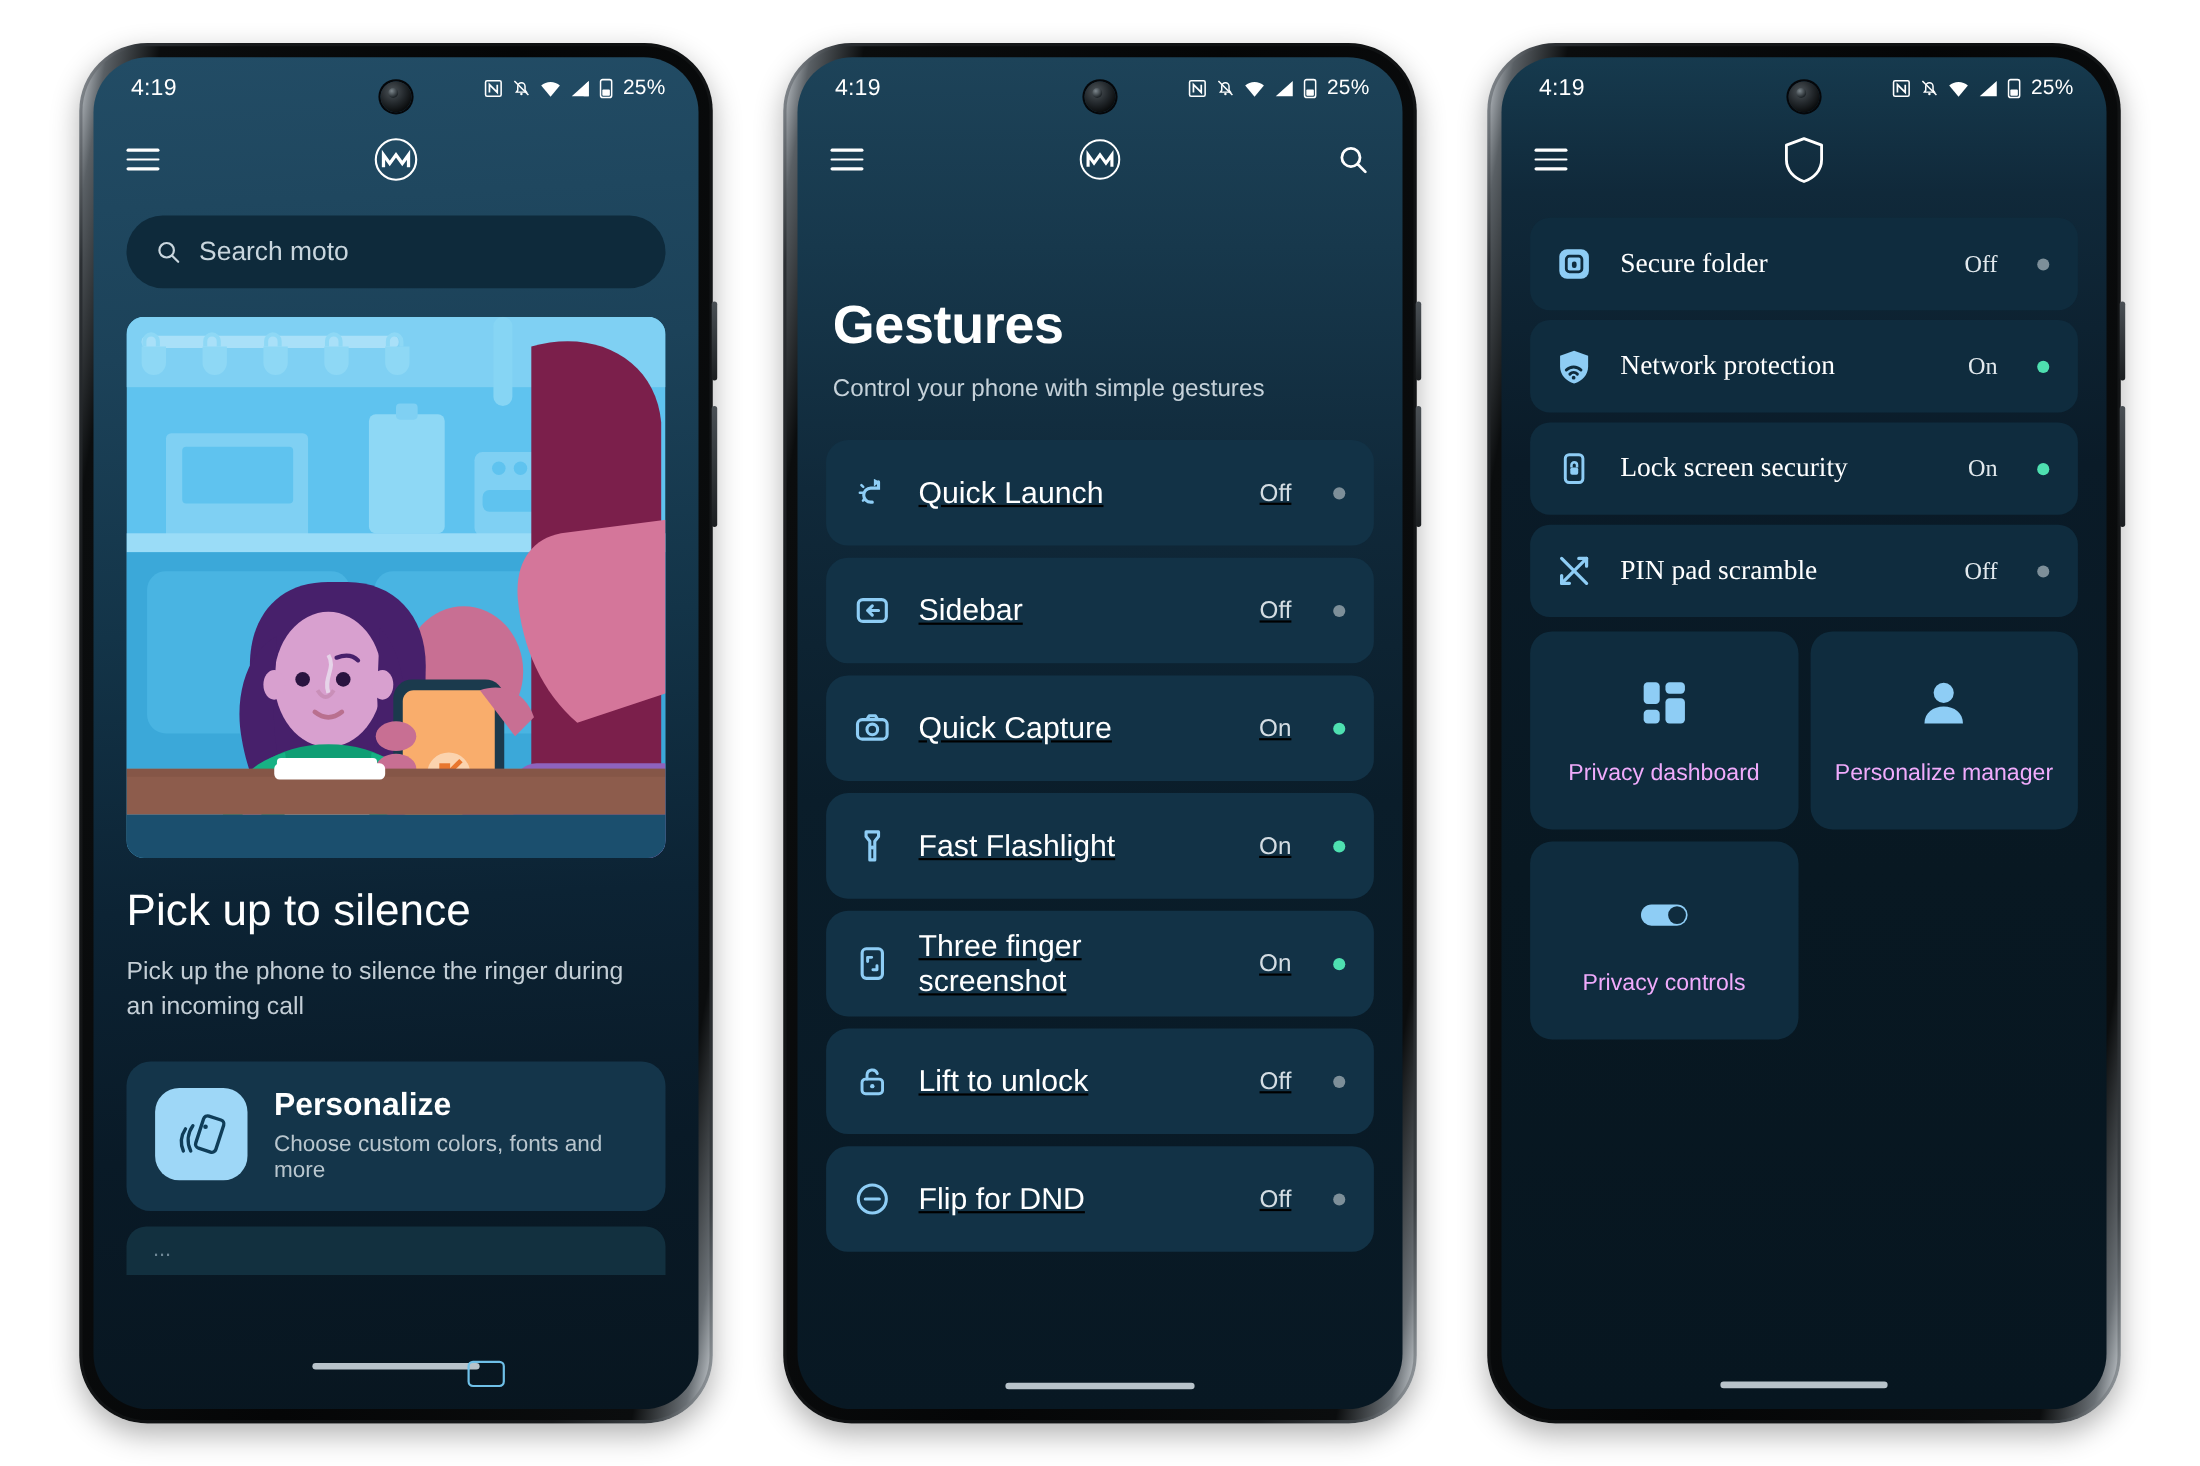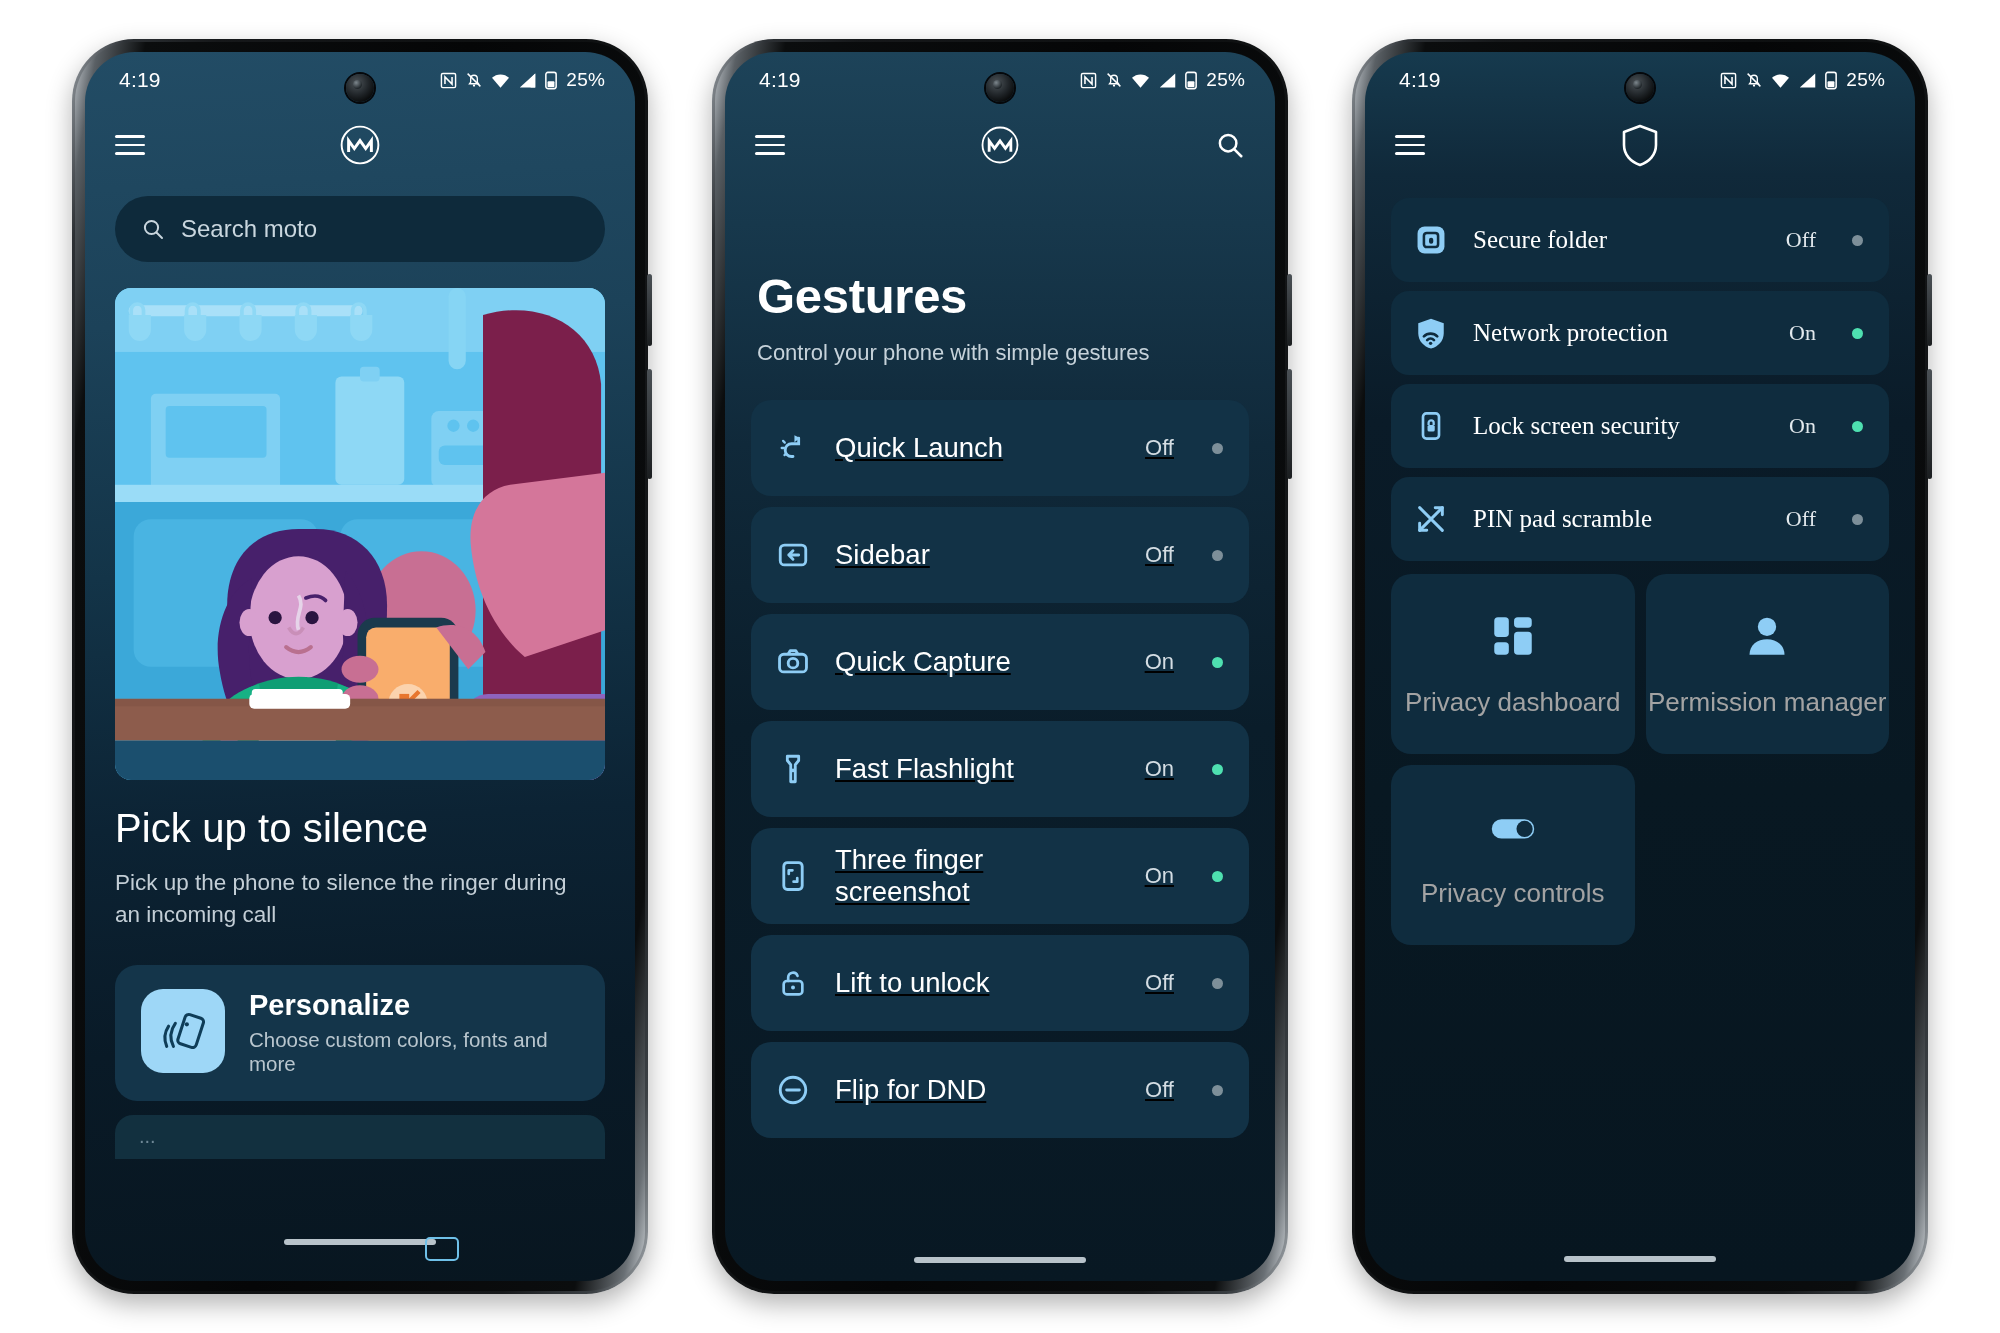--- a/index.html
+++ b/index.html
@@ -122,21 +122,21 @@
   .p3-body { padding: 0 26px; }
   .p3-list { display:flex; flex-direction:column; gap: 9px; margin-top: 16px; font-family: Liberation Serif, serif; }
   .row3 { display:flex; align-items:center; background:#0f2c3e; border-radius: 18px;
           min-height: 84px; padding: 0 26px 0 20px; gap: 22px; }
   .row3 .ic { width: 40px; flex:0 0 auto; display:flex; align-items:center; justify-content:center;}
   .row3 .lbl { flex:1; color:#fff; font-size: 25px; }
   .row3 .val { color:#e2e9ed; font-size: 22px; margin-right: 14px; }
   .tiles { display:grid; grid-template-columns: 1fr 1fr; gap: 11px; margin-top: 13px; }
   .tile { background:#0f2c3e; border-radius: 20px; height: 180px;
           display:flex; flex-direction:column; align-items:center; justify-content:center; gap: 22px; }
-  .tile .tlbl { color:#a3a3a3; font-size: 26px; }
+  .tile .tlbl { color:#f0abfc; font-size: 21px; }
 
   .navbar { position:absolute; left:0; right:0; bottom: 0; height: 44px;
             display:flex; align-items:center; justify-content:center; z-index: 5;}
   .pill { width: 152px; height: 6px; border-radius: 4px; background:#b8c3ca; }
   .p1-pill { position:absolute; left:50%; transform:translateX(-50%); bottom: 36px;
              width: 152px; height: 6px; border-radius:4px; background:#b8c3ca; z-index:7;}
   .p2-pill { position:absolute; left:50%; transform:translateX(-50%); bottom: 18px;
              width: 172px; height: 6px; border-radius:4px; background:#b8c3ca; z-index:7;}
   .p1-sq { position:absolute; right: 176px; bottom: 20px; width: 34px; height: 24px;
            border:2.5px solid #6fc0e8; border-radius:5px; z-index:7;}
@@ -599,21 +599,21 @@
           </div>
 
 
           <div class="tile">
             <span>
               <svg width="50" height="50" viewBox="0 0 24 24">
                 <circle cx="12" cy="7.6" r="4.4" fill="#8ecdf5"></circle>
                 <path d="M3.6 21c0-4.6 3.8-7.4 8.4-7.4s8.4 2.8 8.4 7.4z" fill="#8ecdf5"></path>
               </svg>
             </span>
-            <span class="tlbl">Permission manager</span>
+            <span class="tlbl">Personalize manager</span>
           </div>
 
           <div class="tile">
             <span>
               <svg width="54" height="50" viewBox="0 0 28 24">
                 <rect x="3" y="8" width="22" height="10" rx="5" fill="#8ecdf5"></rect>
                 <circle cx="20" cy="13" r="4.2" fill="#0f2c3e"></circle>
               </svg>
             </span>
             <span class="tlbl">Privacy controls</span>

